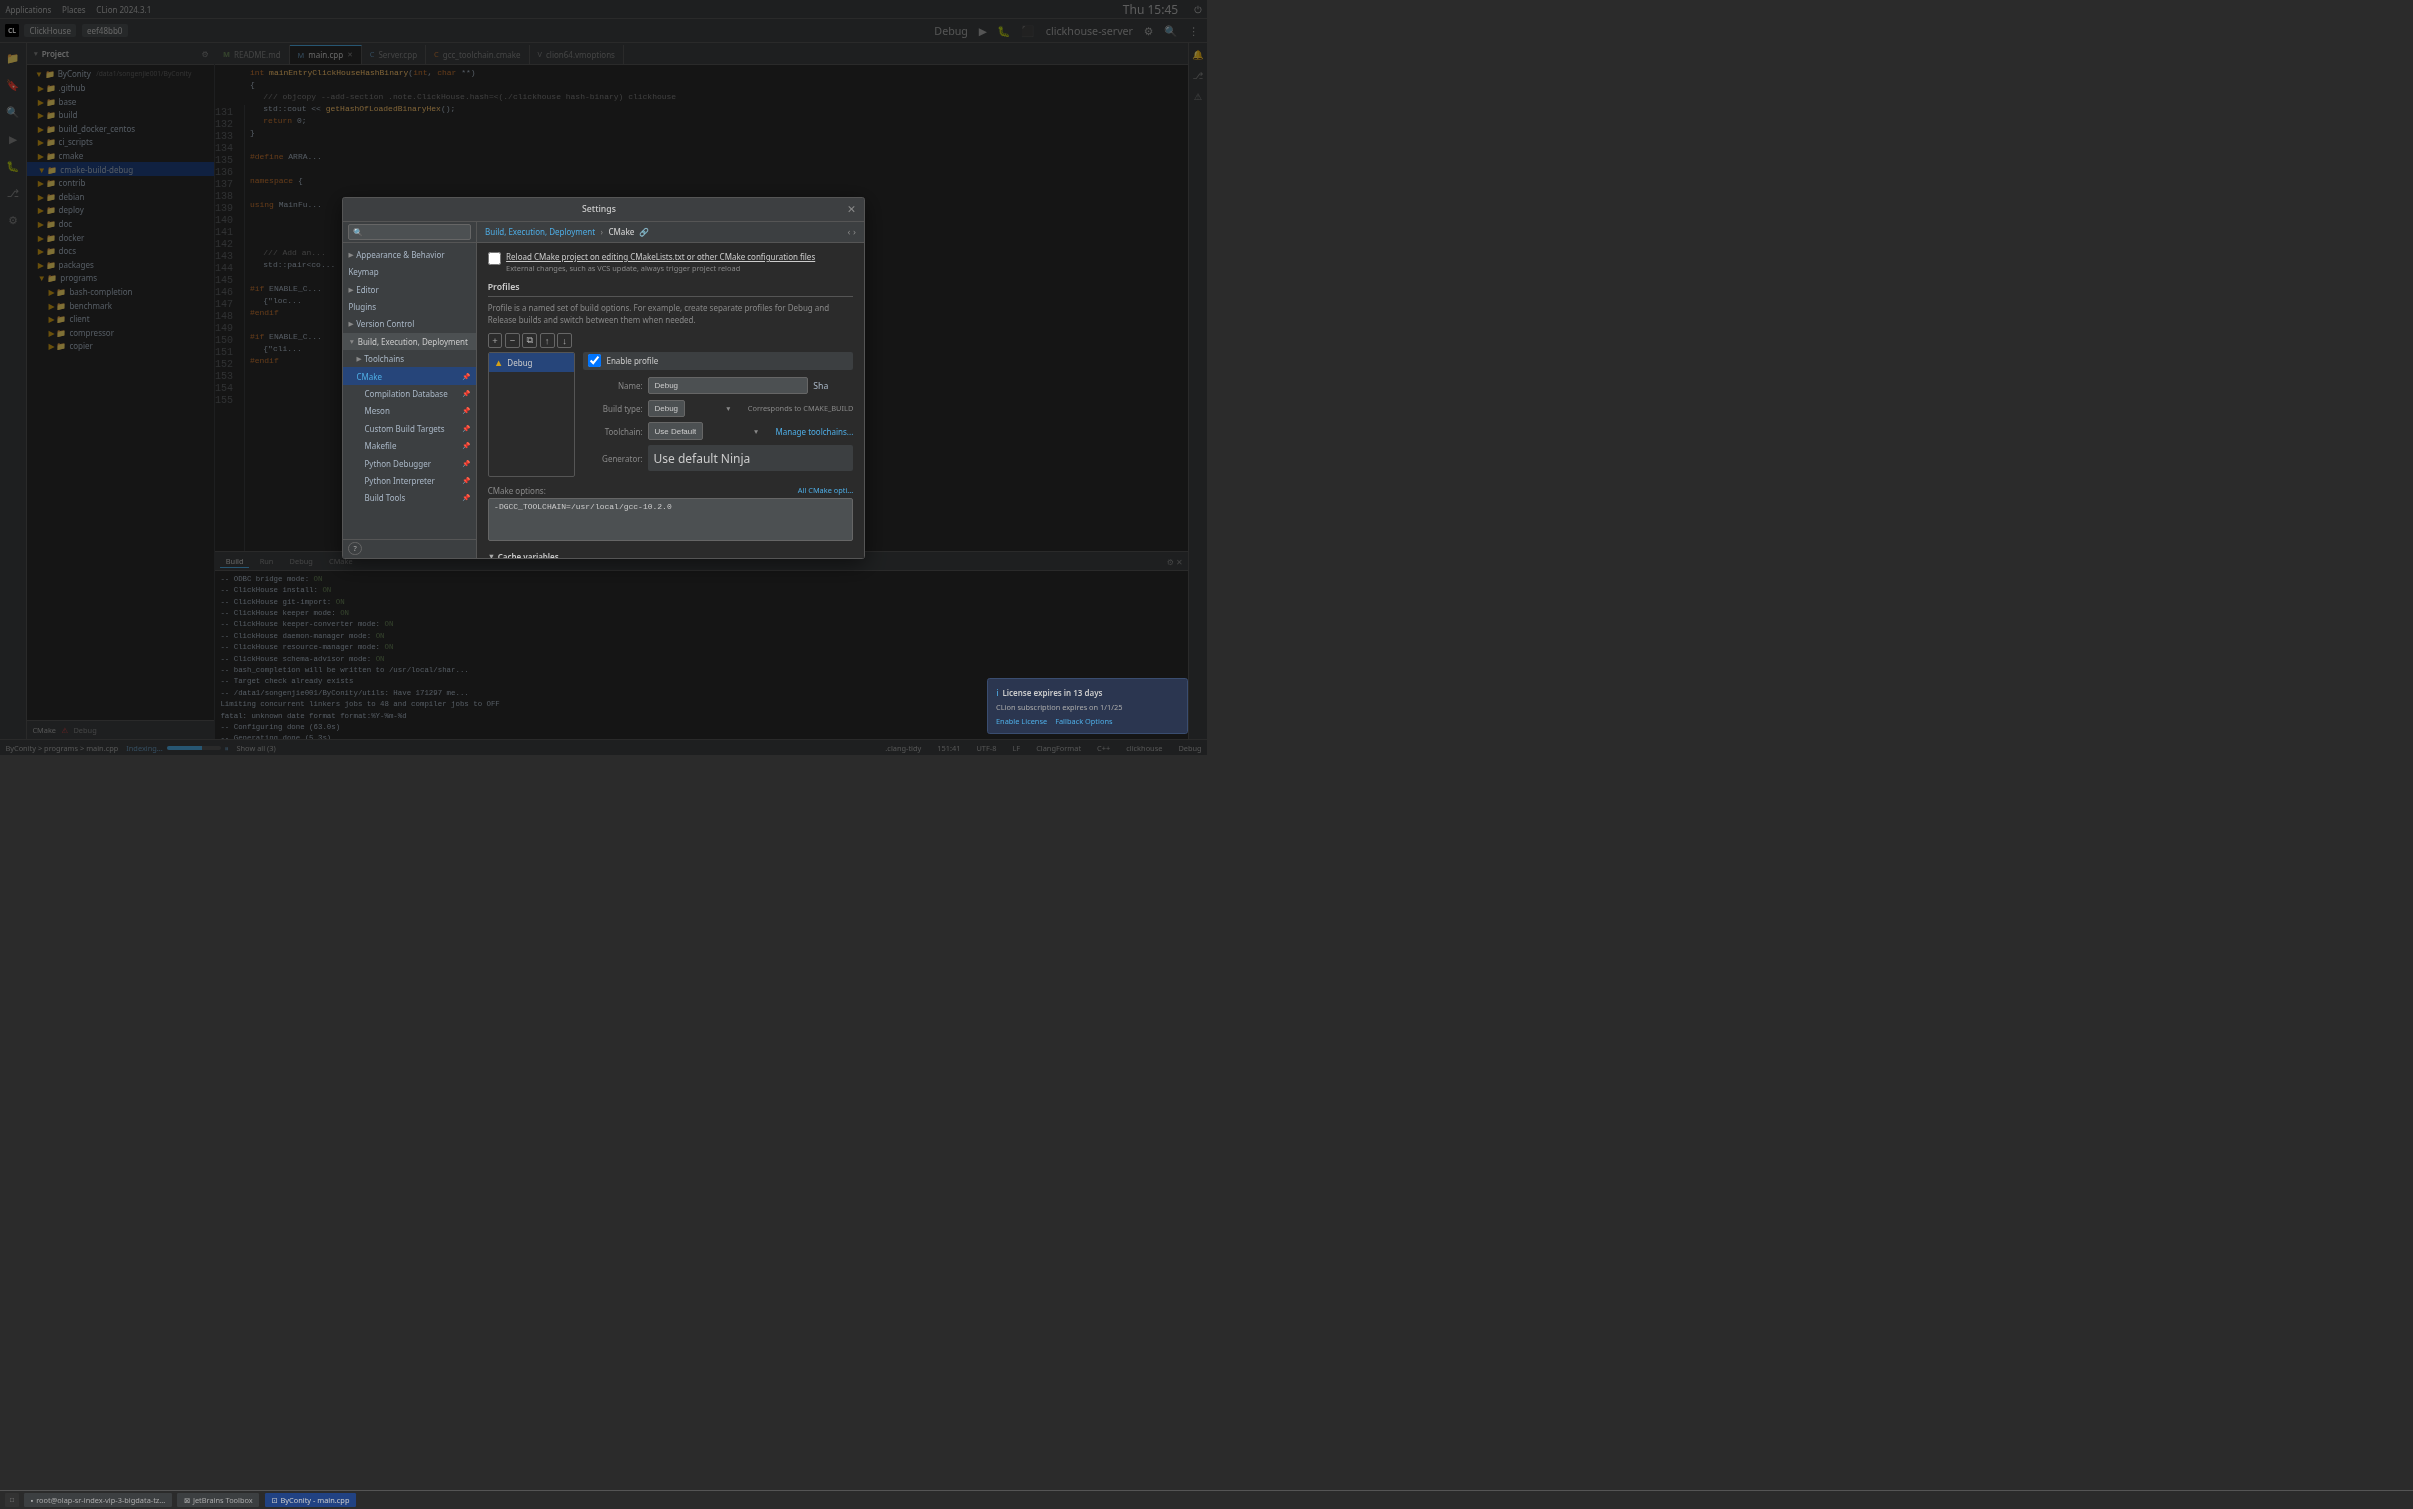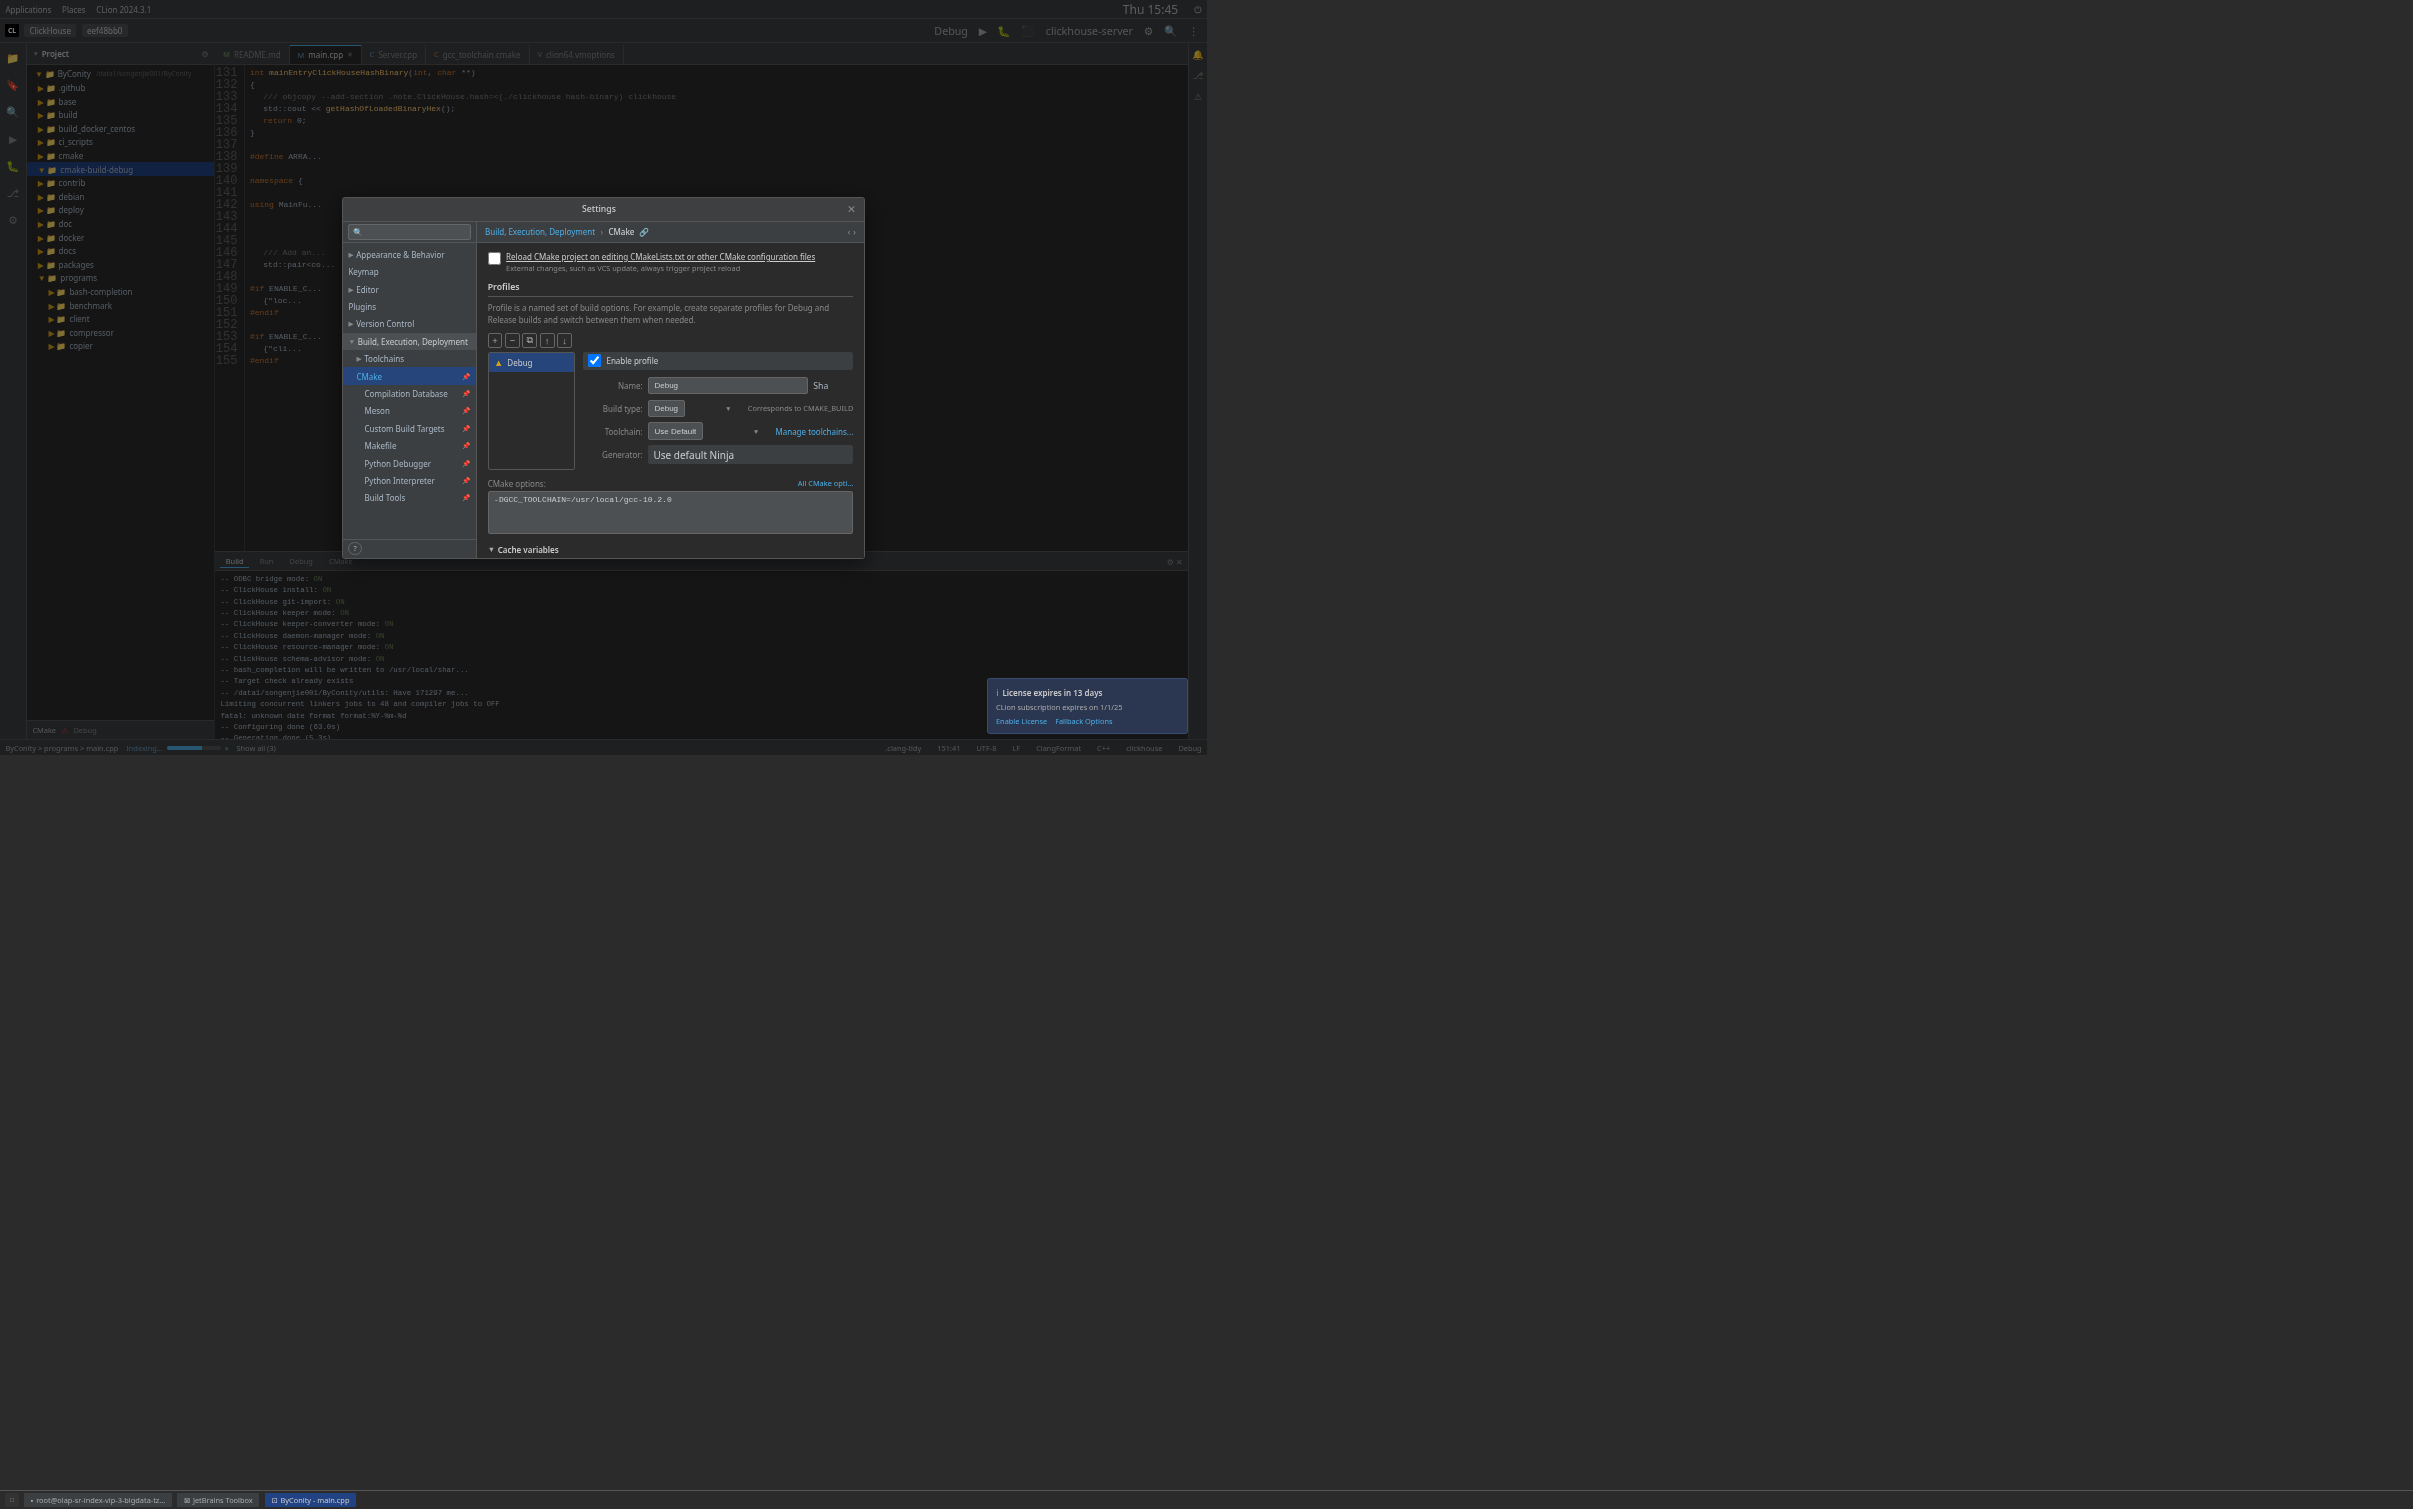--- a/index.html
+++ b/index.html
@@ -142,27 +142,28 @@
       flex: 1;
       background: #2b2b2b;
       overflow: hidden;
       position: relative;
       display: flex;
     }
     .line-numbers {
       width: 29.5px;
       background: #2b2b2b;
       color: #606366;
-      font-size: 12px;
+      font-size: 10px;
       font-family: 'Courier New', monospace;
       padding-top: 2.7px;
-      text-align: center;
+      text-align: left;
       padding-right: 5.4px;
       user-select: none;
       border-right: 0.7px solid #3c3f41;
+      margin-top: 40px;
     }
     .line-numbers div { height: 12px; line-height: 12px; }
     .code-content {
       flex: 1;
       padding: 2.7px 5.4px;
       font-family: 'Courier New', monospace;
       font-size: 8px;
       line-height: 12px;
       color: #a9b7c6;
       overflow: hidden;
@@ -453,24 +454,24 @@
       font-size: 8px;
       outline: none;
       cursor: pointer;
       appearance: none;
     }
     .form-select-wrap { flex: 1; position: relative; }
     .form-select-wrap::after { content: '▼'; position: absolute; right: 5.4px; top: 50%; transform: translateY(-50%); font-size: 6.7px; color: #888; pointer-events: none; }
     .form-link { font-size: 8px; color: #4eade5; cursor: pointer; margin-left: 5.4px; }
     .form-text-fixed {
       flex: 1;
-      height: 19px;
-      display: flex;
-      align-items: center;
-      font-size: 10px;
+      height: 26px;
+      display: flex;
+      align-items: center;
+      font-size: 12px;
       color: #ccc;
       padding: 0 5.4px;
       background: #3c3f41;
       border-radius: 2px;
     }
 
     
     .cmake-options-label {
       display: flex;
       align-items: center;

